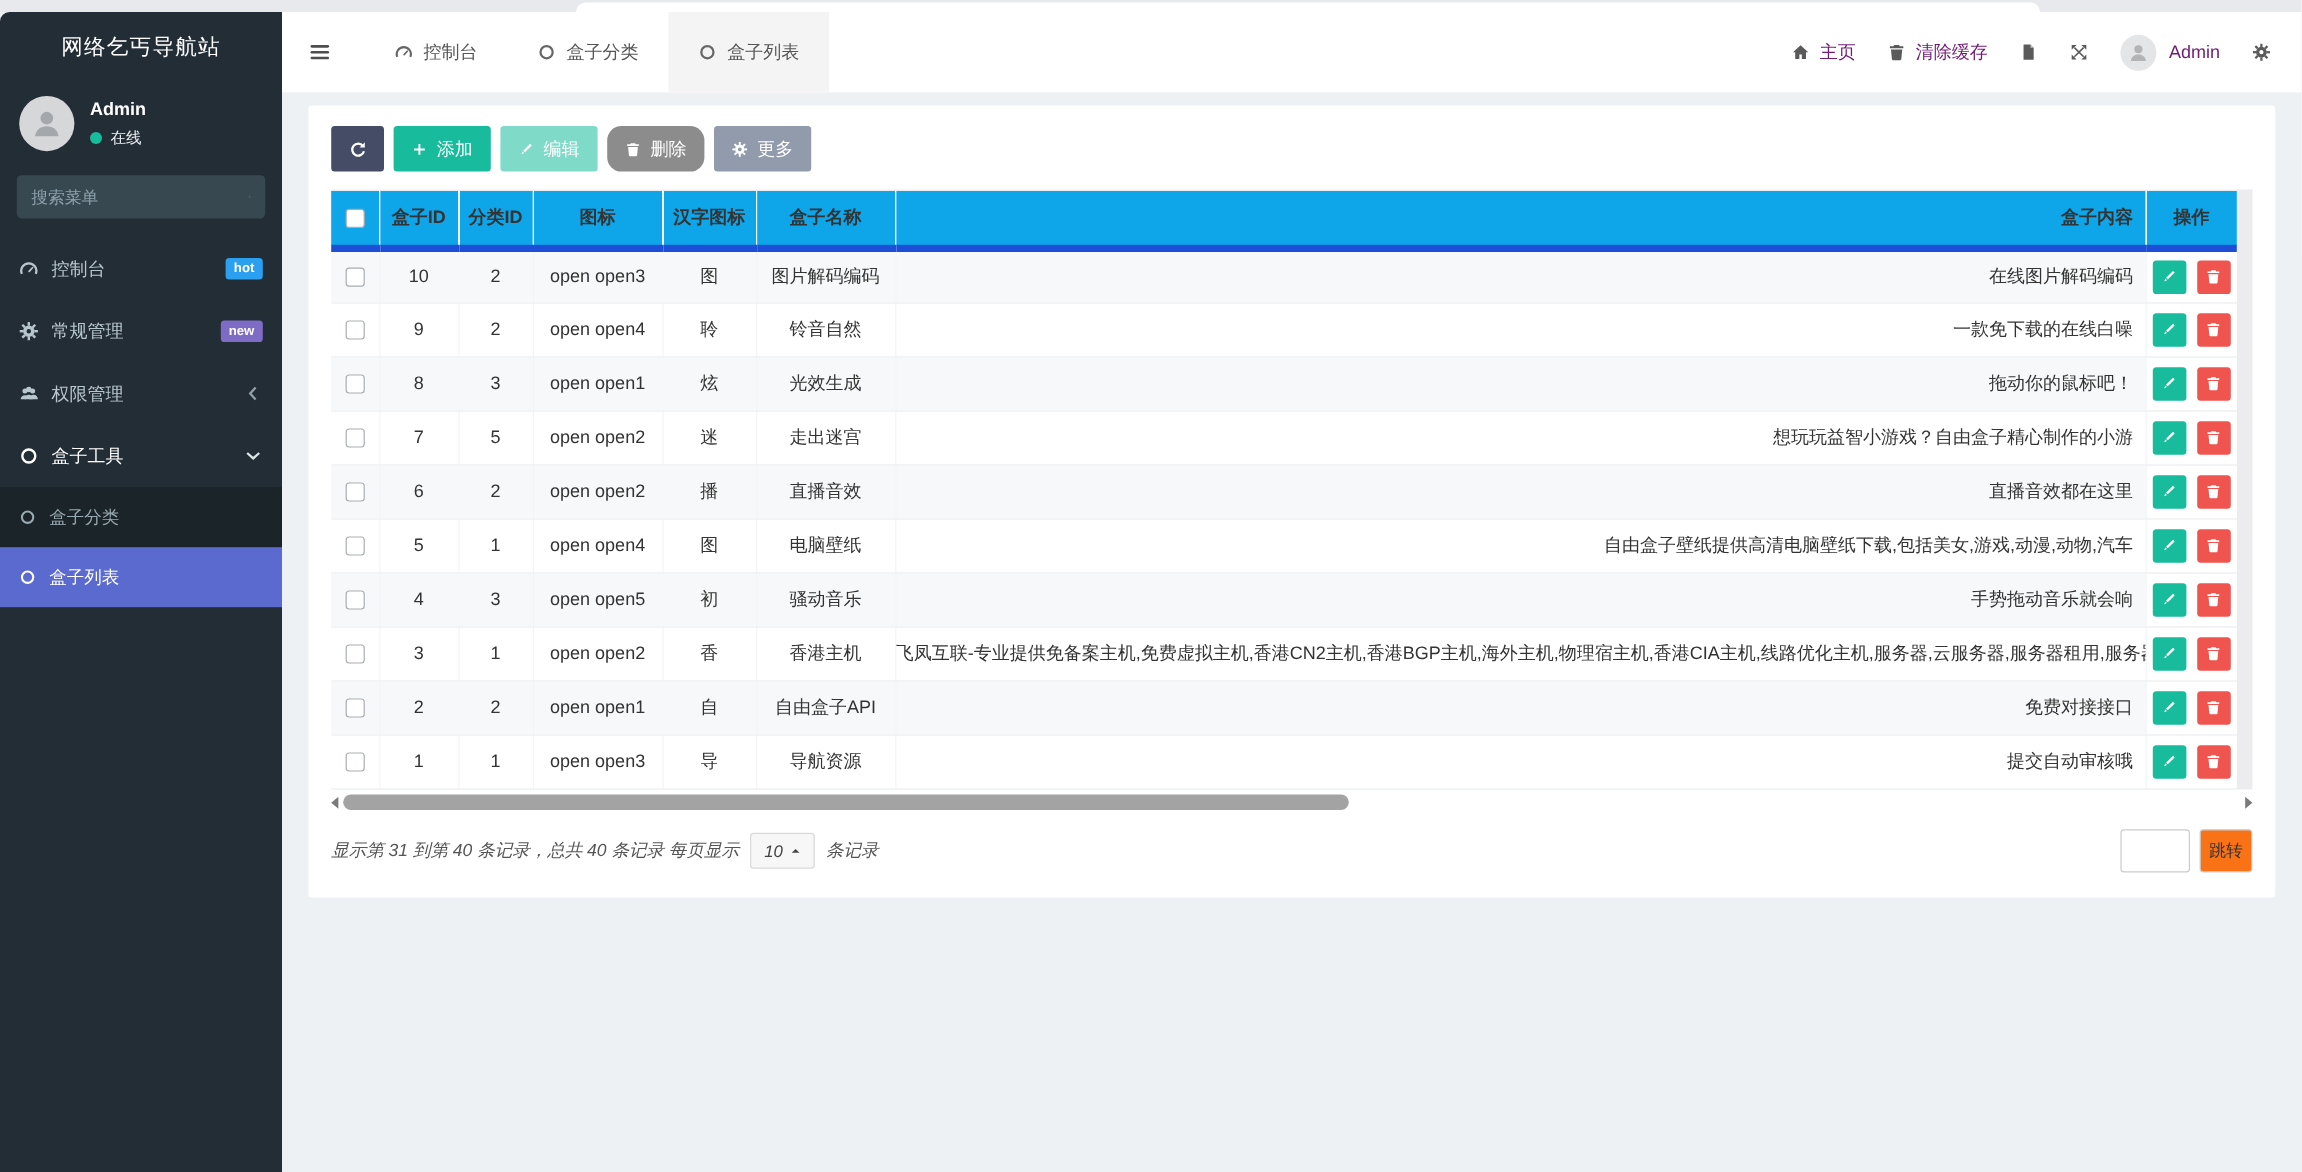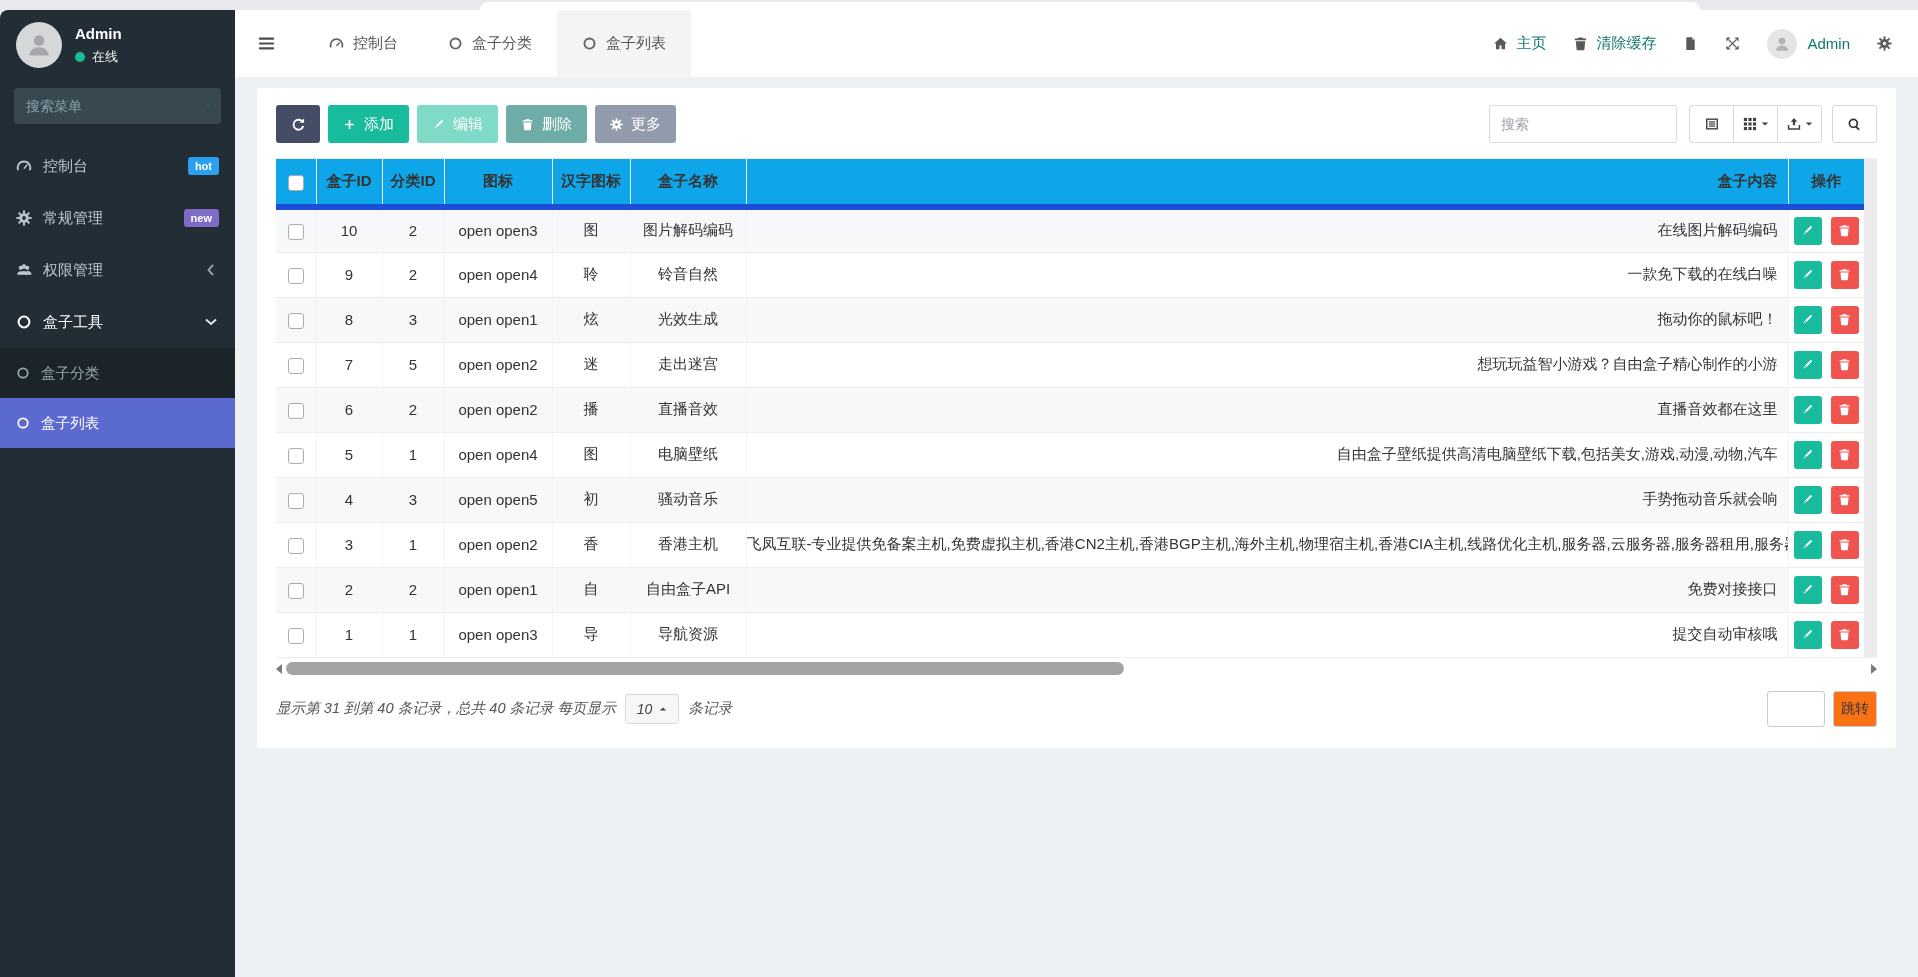--- a/index.html
+++ b/index.html
@@ -40,38 +40,38 @@
   .sub-item.active { background:var(--sidebarActive,#5a6ace); color:#fff; }
 
   
   .main { flex:1; display:flex; flex-direction:column; min-width:0; background:#eef1f4; }
   .navbar { height:67px; background:#fff; display:flex; align-items:center; flex-shrink:0; }
   .burger { padding:0 22px; color:#4e4e4e; font-size:19px; cursor:pointer; height:100%; display:flex; align-items:center; }
   .tabs { display:flex; height:100%; margin-left:6px; }
   .tab { display:flex; align-items:center; gap:9px; padding:0 25px; font-size:15px; color:#555; cursor:pointer; }
   .tab .ic { font-size:15px; color:#666; }
   .tab.active { background:#f4f4f5; }
-  .nav-right { margin-left:auto; display:flex; align-items:center; gap:27px; font-size:15px; color:#0f766e; padding-right:26px; }
+  .nav-right { margin-left:auto; display:flex; align-items:center; gap:27px; font-size:15px; color:#701a75; padding-right:26px; }
   .nav-link { display:flex; align-items:center; gap:8px; cursor:pointer; }
   .nav-link .ic { font-size:15px; color:#5a5a5a; }
   .avatar-sm { width:30px; height:30px; border-radius:50%; background:#e4e5e6; color:#b2b4b6; display:flex; align-items:center; justify-content:center; font-size:18px; }
   .nav-user { display:flex; align-items:center; gap:10px; cursor:pointer; }
 
   
   .content { padding:11px 22px; }
   .panel { background:#fff; border-radius:3px; padding:17px 19px; height:660px; position:relative; }
 
   .toolbar { display:flex; align-items:center; }
   .btn { height:38px; border:none; border-radius:3px; color:#fff; font-size:15px; font-family:inherit; display:inline-flex; align-items:center; gap:8px; padding:0 15px; margin-right:8px; cursor:pointer; }
   .btn .ic { font-size:13px; }
   .btn-refresh { background:var(--dark,#454d66); width:44px; justify-content:center; padding:0; }
   .btn-refresh .ic { font-size:15px; }
   .btn-add { background:var(--accent,#18bc9c); }
   .btn-edit { background:var(--accent,#18bc9c); opacity:.55; cursor:default; }
-  .btn-del { background:#0f766e; opacity:.6; cursor:default; }
+  .btn-del { background:#404040; opacity:.6; cursor:default;border-radius:12px; }
   .btn-more { background:var(--muted,#919bab); }
   .tb-right { margin-left:auto; display:flex; align-items:center; }
   .search-input { width:188px; height:38px; border:1px solid #dcdcdc; border-radius:2px; padding:0 11px; font-size:14px; color:#333; font-family:inherit; outline:none; }
   .search-input::placeholder { color:#9aa0a6; }
   .vgroup { display:flex; margin-left:12px; }
   .vbtn { width:45px; height:38px; background:#fff; border:1px solid #d8d8d8; margin-left:-1px; display:flex; align-items:center; justify-content:center; gap:4px; color:#404040; cursor:pointer; }
   .vbtn:first-child { border-radius:3px 0 0 3px; margin-left:0; }
   .vbtn:last-child { border-radius:0 3px 3px 0; }
   .vbtn .ic { font-size:14px; }
   .vbtn .ic-caret { font-size:8px; }
@@ -242,20 +242,21 @@
   </defs>
 </svg>
 
 <div class="chrome">
   <div class="chrome-tab"></div>
 </div>
 
 <div class="app">
 
   <aside class="sidebar">
+    <div class="logo">网络乞丐导航站</div>
 
     <div class="user-panel">
       <div class="avatar-lg">
           <svg class="ic">
             <use href="#i-user"></use>
           </svg>
         </div>
       <div>
         <div class="user-name">Admin</div>
         <div class="user-status">
@@ -415,51 +416,20 @@
               </svg>
               <span>删除</span>
             </button>
           <button class="btn btn-more">
               <svg class="ic">
                 <use href="#i-gear"></use>
               </svg>
               <span>更多</span>
             </button>
 
-          <div class="tb-right">
-            <input class="search-input" placeholder="搜索" style="">
-            <div class="vgroup">
-              <div class="vbtn">
-                  <svg class="ic">
-                    <use href="#i-list"></use>
-                  </svg>
-                </div>
-              <div class="vbtn">
-                  <svg class="ic">
-                    <use href="#i-grid"></use>
-                  </svg>
-                  <svg class="ic ic-caret">
-                    <use href="#i-caret-d"></use>
-                  </svg>
-                </div>
-              <div class="vbtn">
-                  <svg class="ic">
-                    <use href="#i-export"></use>
-                  </svg>
-                  <svg class="ic ic-caret">
-                    <use href="#i-caret-d"></use>
-                  </svg>
-                </div>
-            </div>
-            <div class="sbtn">
-                <svg class="ic">
-                  <use href="#i-search"></use>
-                </svg>
-              </div>
-          </div>
         </div>
 
         <div class="table-wrap">
           <table>
             <colgroup>
               <col style="width:40px">
                 <col style="width:66px">
                 <col style="width:62px">
                 <col style="width:108px">
               <col style="width:78px">

